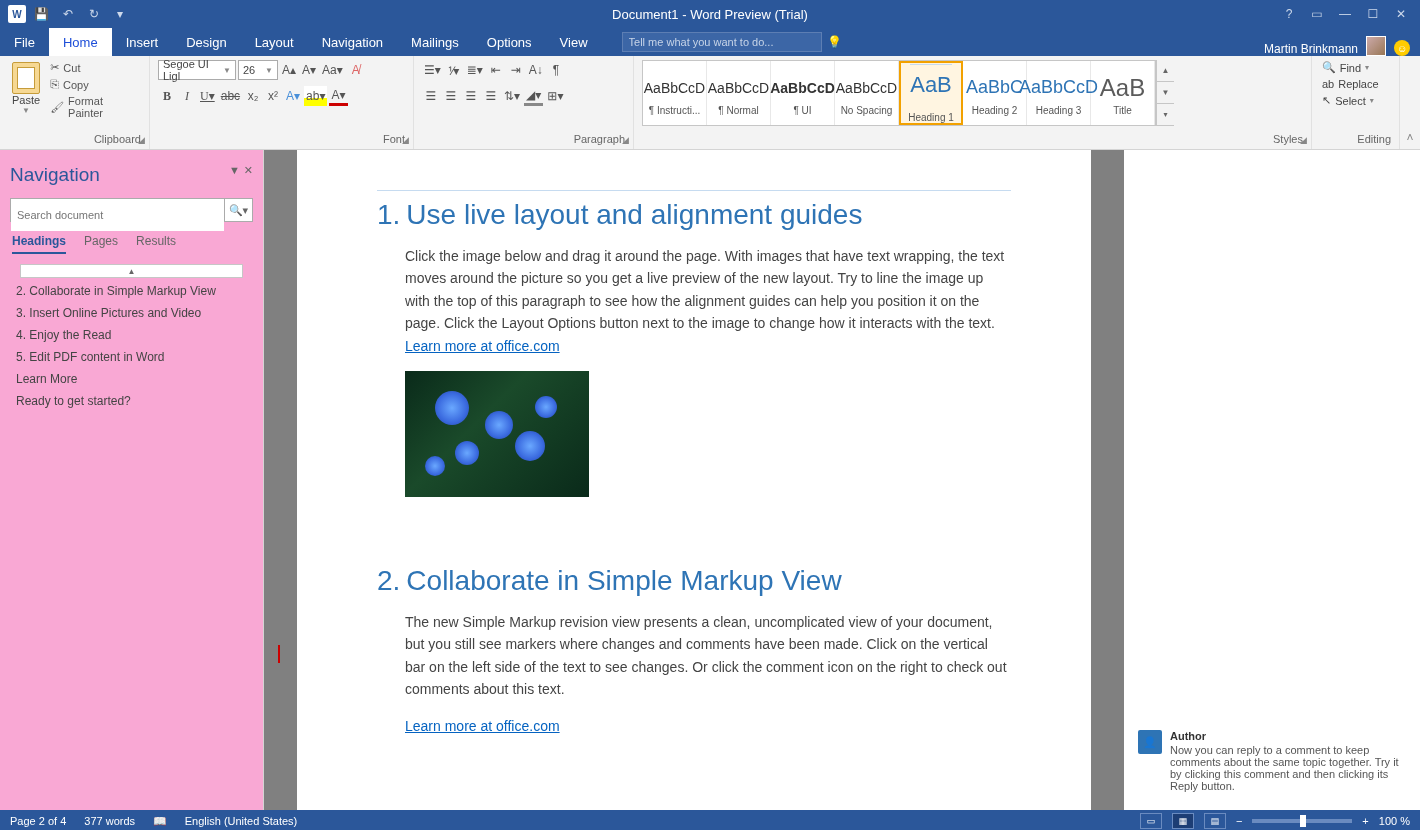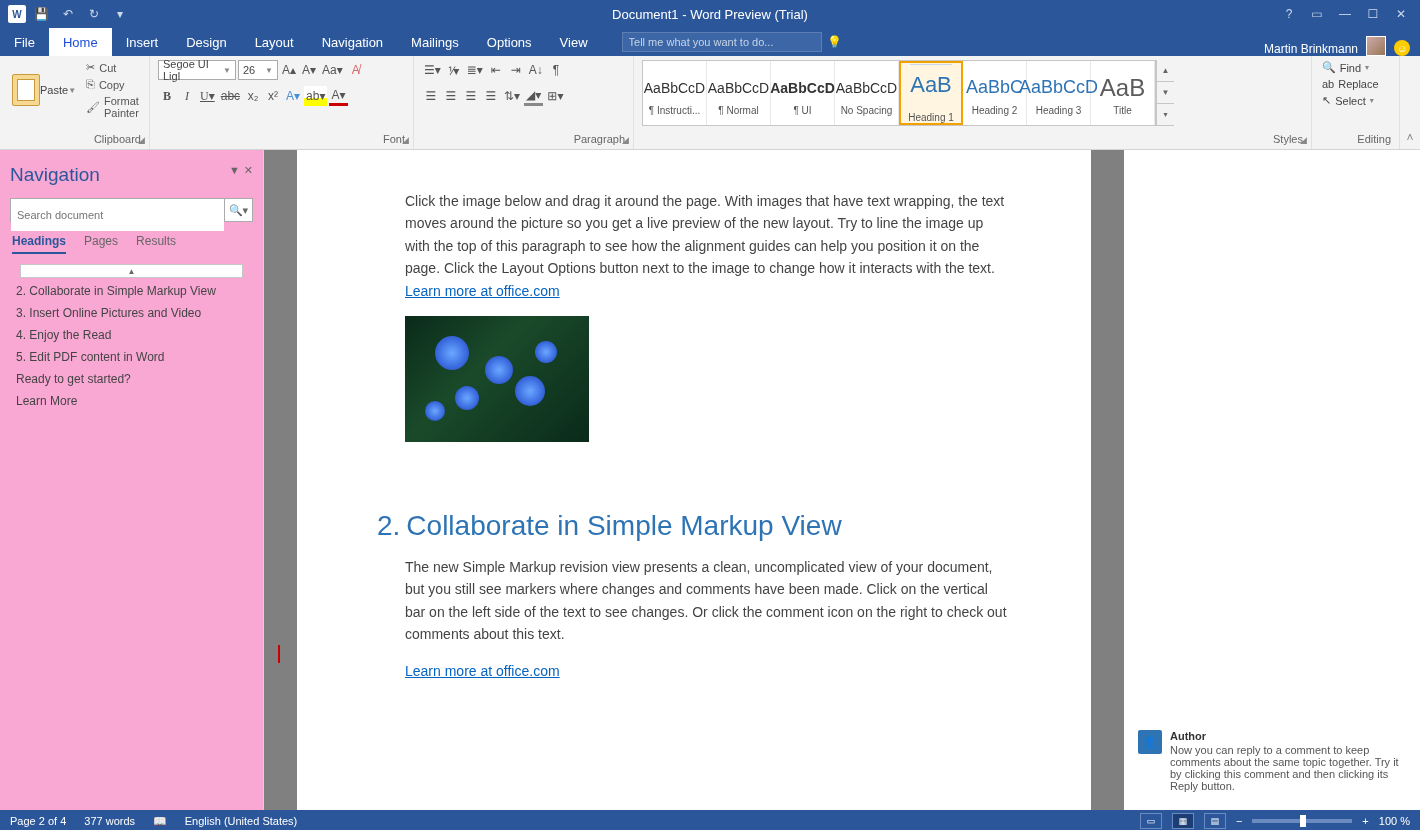--- a/index.html
+++ b/index.html
@@ -20,21 +20,21 @@
 .tellme input::placeholder{color:#c7d4e8}
 .tellme .bulb{color:#c7d4e8;font-size:12px;margin-left:6px}
 .userarea{margin-left:auto;display:flex;align-items:flex-end;gap:8px;padding-right:10px;font-size:12px}
 .avatar{width:20px;height:20px;background:linear-gradient(135deg,#caa 0%,#975 100%);border:1px solid #fff}
 .smiley{width:16px;height:16px;background:#ffcc00;border-radius:50%;display:flex;align-items:center;justify-content:center;font-size:10px}
 .ribbon{height:94px;background:#f3f3f3;border-bottom:1px solid #d4d4d4;display:flex}
 .group{border-right:1px solid #e1e1e1;padding:4px 8px 2px;display:flex;flex-direction:column;position:relative}
 .group-label{font-size:11px;color:#666;text-align:right;margin-top:auto;padding-bottom:2px}
 .group .dlg{position:absolute;right:4px;bottom:4px;font-size:9px;color:#888}
 .clip-top{display:flex;gap:4px}
-.paste{display:flex;align-items:center;padding:2px 4px;cursor:pointer}
+.paste{display:flex;flex-direction:column;align-items:center;padding:2px 4px;cursor:pointer}
 .paste-icon{width:28px;height:32px;background:#f6d893;border:1px solid #c69c3a;border-radius:2px;position:relative}
 .paste-icon::after{content:"";position:absolute;top:4px;left:4px;right:4px;bottom:4px;background:#fff;border:1px solid #c69c3a}
 .clip-small{display:flex;flex-direction:column;gap:2px;font-size:11px;color:#555}
 .clip-small div{display:flex;align-items:center;gap:4px;cursor:pointer;padding:1px 2px}
 .fontrow{display:flex;align-items:center;gap:2px;margin-bottom:6px}
 .fontname{width:78px;height:20px;border:1px solid #ababab;background:#fff;font-size:11px;padding:0 4px;display:flex;align-items:center;justify-content:space-between}
 .fontsize{width:40px;height:20px;border:1px solid #ababab;background:#fff;font-size:11px;padding:0 4px;display:flex;align-items:center;justify-content:space-between}
 .ribbtn{min-width:18px;height:20px;display:flex;align-items:center;justify-content:center;cursor:pointer;color:#555;font-size:12px;padding:0 2px}
 .ribbtn.b{font-weight:bold;font-family:'Times New Roman'}
 .ribbtn.i{font-style:italic;font-family:'Times New Roman'}
@@ -295,27 +295,28 @@
       <div class="nt active">Headings</div>
       <div class="nt">Pages</div>
       <div class="nt">Results</div>
     </div>
     <div class="nav-top">▲</div>
     <div class="nav-list" id="nav-list">
         <div class="nav-item">2. Collaborate in Simple Markup View</div>
         <div class="nav-item">3. Insert Online Pictures and Video</div>
         <div class="nav-item">4. Enjoy the Read</div>
         <div class="nav-item">5. Edit PDF content in Word</div>
+        <div class="nav-item">Learn More</div>
         <div class="nav-item">Ready to get started?</div>
-        <div class="nav-item">Learn More</div>
       </div>
   </div>
 
   <div class="docarea">
     <div class="page">
+      <div class="h1"><span class="num">1.</span><span>Use live layout and alignment guides</span></div>
       <div class="body"><span>Click the image below and drag it around the page. With images that have text wrapping, the text moves around the picture so you get a live preview of the new layout. Try to line the image up with the top of this paragraph to see how the alignment guides can help you position it on the page.  Click the Layout Options button next to the image to change how it interacts with the text. </span><a href="#">Learn more at office.com</a></div>
       <div class="docimg">
         <div class="flower" style="width:34px;height:34px;left:30px;top:20px"></div>
         <div class="flower" style="width:28px;height:28px;left:80px;top:40px"></div>
         <div class="flower" style="width:24px;height:24px;left:50px;top:70px"></div>
         <div class="flower" style="width:30px;height:30px;left:110px;top:60px"></div>
         <div class="flower" style="width:22px;height:22px;left:130px;top:25px"></div>
         <div class="flower" style="width:20px;height:20px;left:20px;top:85px"></div>
       </div>
       <div class="h1" style="border-top:none"><span class="num">2.</span><span>Collaborate in Simple Markup View</span></div>

